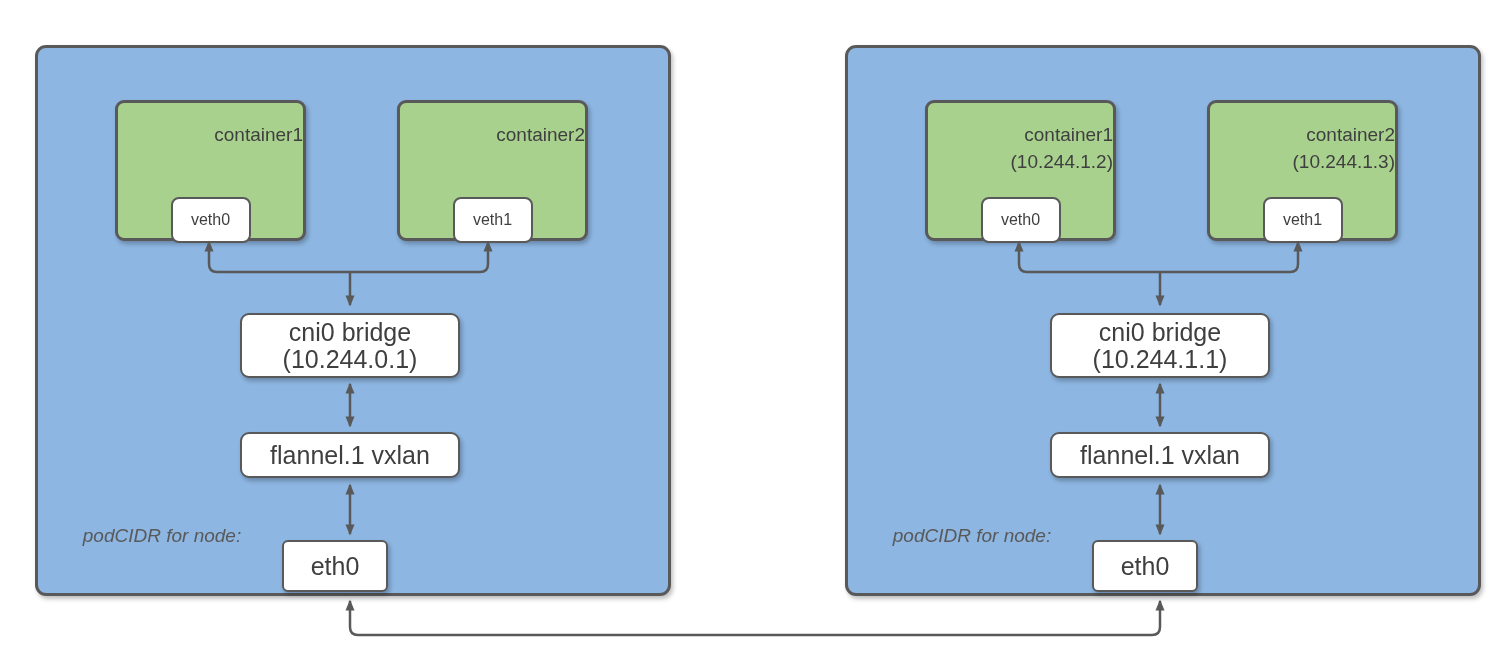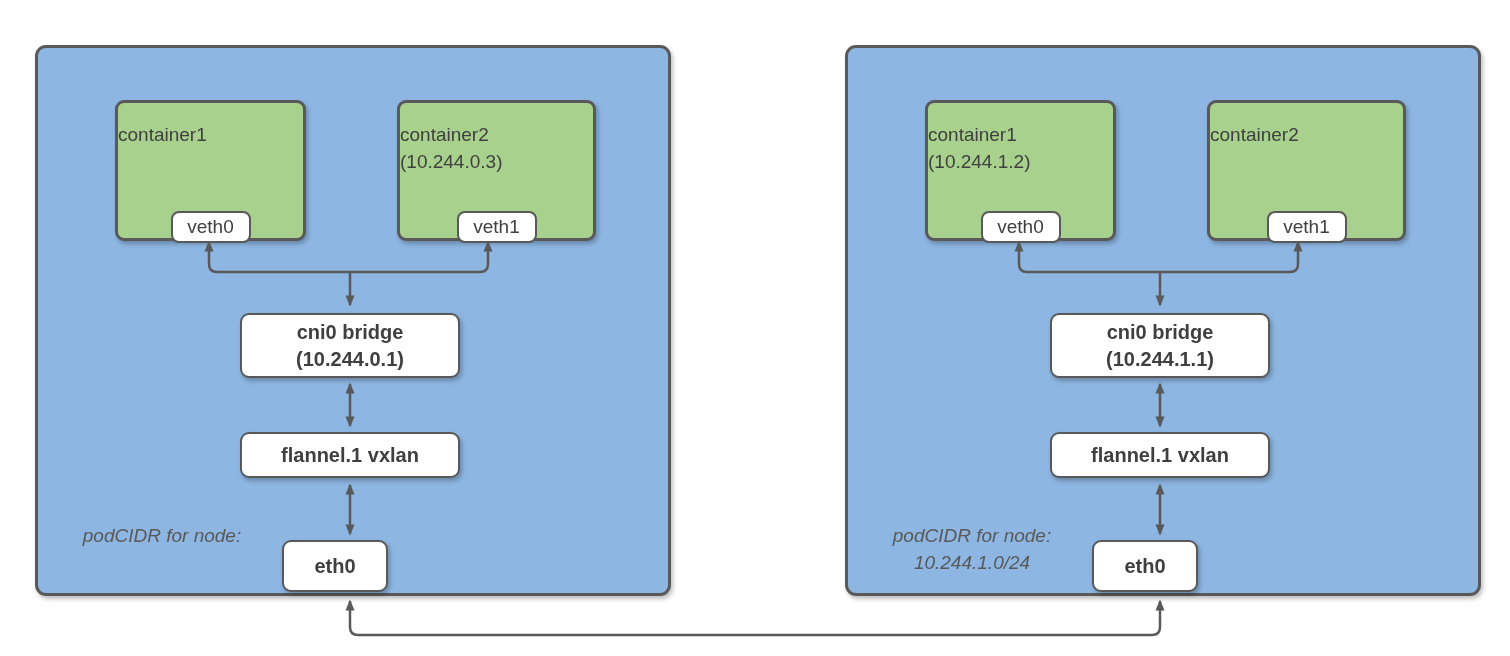--- a/index.html
+++ b/index.html
@@ -47,71 +47,70 @@
   .cbox {
     position: absolute;
     width: 185px;
     height: 135px;
     background: var(--container-fill, #a9d18e);
     border: 3px solid var(--border, #595959);
     border-radius: 9px;
     box-shadow: 2px 3px 4px rgba(0,0,0,0.25);
   }
   .container-a { left: 77px;  top: 52px; }
-  .container-b { left: 359px; top: 52px; padding-left: 8px; }
+  .container-b { left: 359px; top: 52px; }
 
   .clabel {
     position: absolute;
     top: 18px; left: 0; right: 0;
-    text-align: left;
+    text-align: right;
     font-size: 19px;
     line-height: 27px;
     color: var(--text, #3f3f3f);
   }
 
   .veth {
     position: absolute;
     left: 50%;
     bottom: -5px;
     transform: translateX(-50%);
     width: 80px;
-    height: 32px;
+    height: 46px;
     background: var(--box-fill, #ffffff);
     border: 2.5px solid var(--border, #595959);
     border-radius: 8px;
     box-sizing: border-box;
     display: flex;
     align-items: center;
     justify-content: center;
-    font-size: 19px;
+    font-size: 16px;
     color: var(--text, #3f3f3f);
     z-index: 2;
   }
 
   .wbox {
     position: absolute;
     background: var(--box-fill, #ffffff);
     border: 2.5px solid var(--border, #595959);
     border-radius: 9px;
     box-sizing: border-box;
     box-shadow: 2px 3px 4px rgba(0,0,0,0.25);
     display: flex;
     flex-direction: column;
     align-items: center;
     justify-content: center;
-    font-size: 20px;
+    font-size: 25px;
     line-height: 27px;
     color: var(--text, #3f3f3f);
     text-align: center;
     z-index: 2;
-    font-weight: bold;
   }
   .bridge { left: 202px; top: 265px; width: 220px; height: 65px; }
   .vxlan  { left: 202px; top: 384px; width: 220px; height: 46px; }
-  .eth    { left: 244px; top: 492px; width: 106px; height: 52px; }
+  .eth    { left: 244px; top: 492px; width: 106px; height: 52px; border-radius: 6px; }
 
   .podcidr {
     position: absolute;
     left: 8px;
     top: 474px;
     width: 232px;
     text-align: center;
     font-size: 19px;
     line-height: 27px;
     color: var(--muted-text, #595959);
@@ -126,21 +125,20 @@
   <div class="node node1">
     <div class="cbox container-a">
       <div class="clabel">
         <div>container1</div>
       </div>
       <div class="veth">veth0</div>
     </div>
     <div class="cbox container-b">
       <div class="clabel">
         <div>container2</div>
-        <div>(10.244.0.3)</div>
       </div>
       <div class="veth">veth1</div>
     </div>
     <div class="wbox bridge">
       <div>cni0 bridge</div>
       <div>(10.244.0.1)</div>
     </div>
     <div class="wbox vxlan">flannel.1 vxlan</div>
     <div class="wbox eth">eth0</div>
     <div class="podcidr">
@@ -152,32 +150,32 @@
     <div class="cbox container-a">
       <div class="clabel">
         <div>container1</div>
         <div>(10.244.1.2)</div>
       </div>
       <div class="veth">veth0</div>
     </div>
     <div class="cbox container-b">
       <div class="clabel">
         <div>container2</div>
+        <div>(10.244.1.3)</div>
       </div>
       <div class="veth">veth1</div>
     </div>
     <div class="wbox bridge">
       <div>cni0 bridge</div>
       <div>(10.244.1.1)</div>
     </div>
     <div class="wbox vxlan">flannel.1 vxlan</div>
     <div class="wbox eth">eth0</div>
     <div class="podcidr">
       <div>podCIDR for node:</div>
-      <div>10.244.1.0/24</div>
     </div>
   </div>
 
   <svg class="arrows" viewBox="0 0 1510 656" xmlns="http://www.w3.org/2000/svg">
     <defs>
       <marker id="arr" viewBox="0 0 14 12" markerWidth="14" markerHeight="12" refX="11" refY="6" orient="auto-start-reverse" markerUnits="userSpaceOnUse">
         <path class="arrowhead" d="M 1.5 1.5 L 12.5 6 L 1.5 10.5 Z"></path>
       </marker>
     </defs>
 

